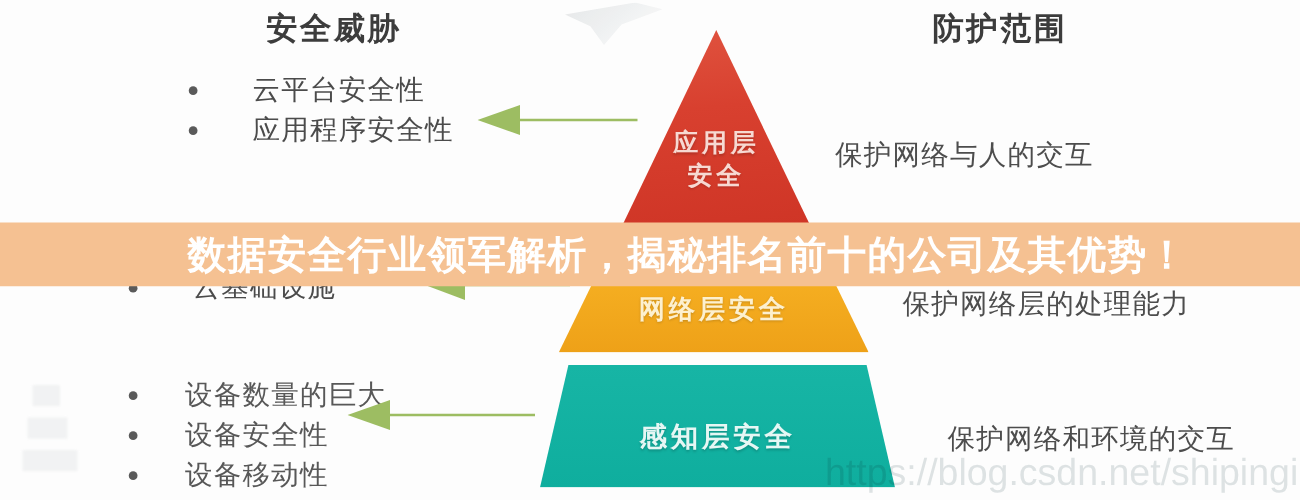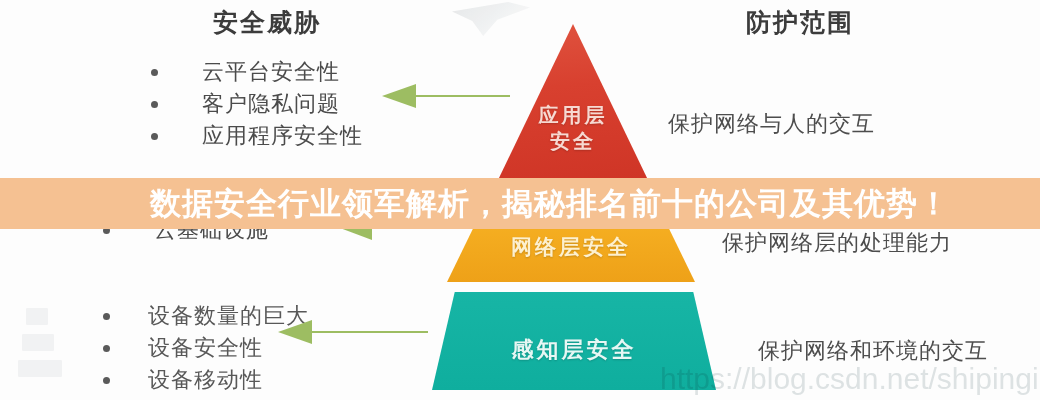--- a/index.html
+++ b/index.html
@@ -200,24 +200,20 @@
   <div class="col-header" id="hdr-threats">安全威胁</div>
   <div class="col-header" id="hdr-scope">防护范围</div>
 
   <div class="bullet-group" id="grp-app">
     <div class="bullet-row">
       <span class="bullet-dot"></span>
       <span class="bullet-text">云平台安全性</span>
     </div>
     <div class="bullet-row">
       <span class="bullet-dot"></span>
-      <span class="bullet-text">客户隐私问题</span>
-    </div>
-    <div class="bullet-row">
-      <span class="bullet-dot"></span>
       <span class="bullet-text">应用程序安全性</span>
     </div>
   </div>
 
   <div class="bullet-group" id="grp-net">
     <div class="bullet-row">
       <span class="bullet-dot faded"></span>
       <span class="bullet-text faded">网络传输</span>
     </div>
     <div class="bullet-row">

